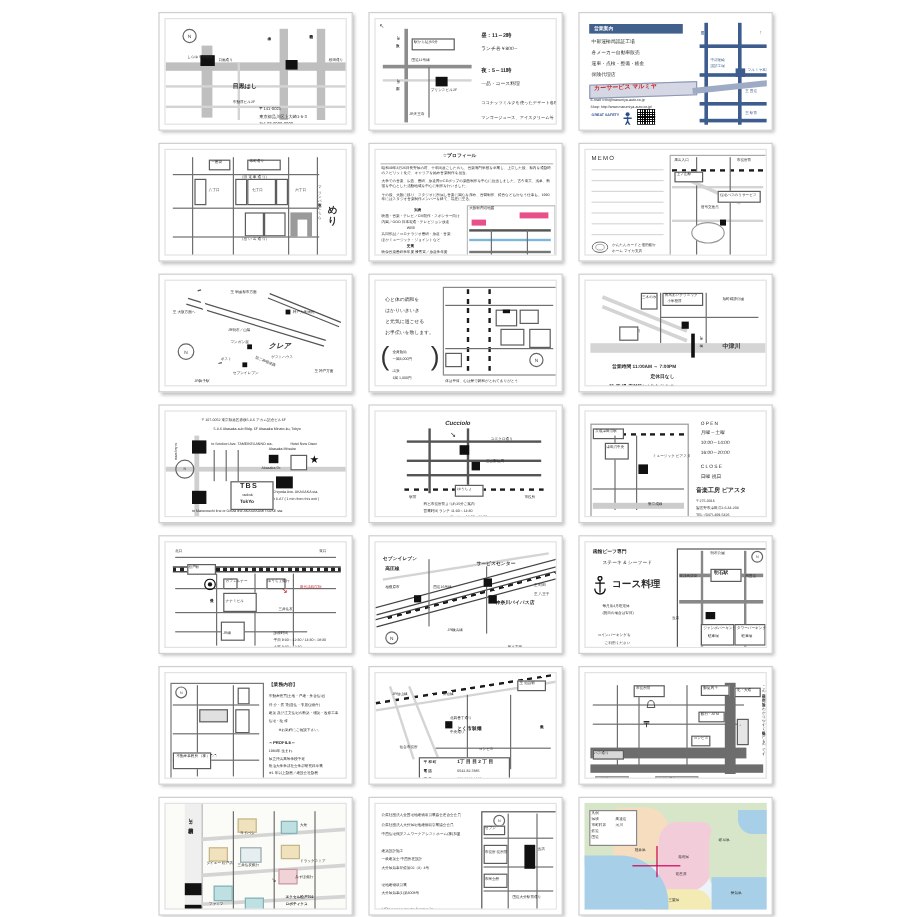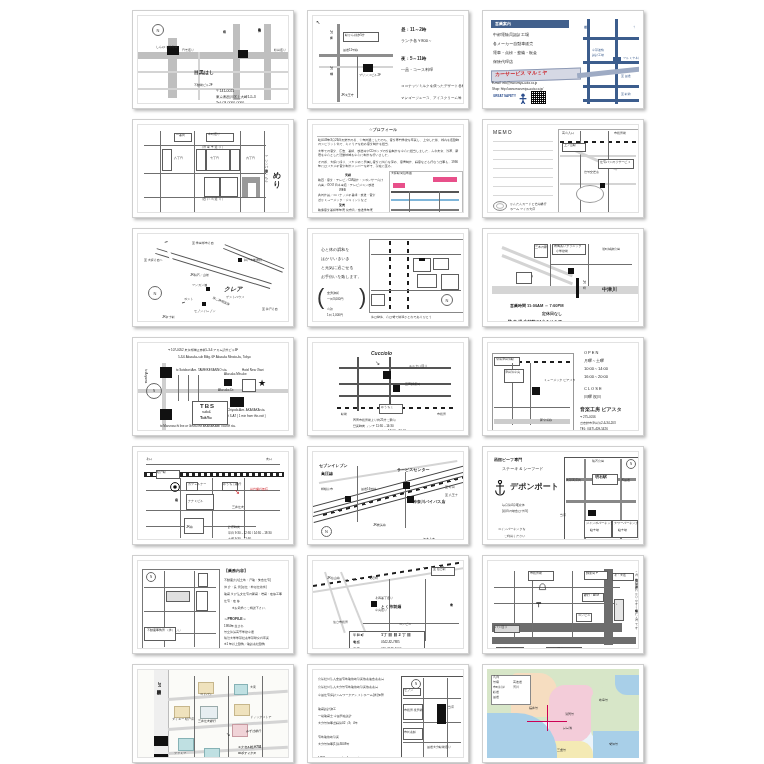--- a/index.html
+++ b/index.html
@@ -540,21 +540,21 @@
 
     <div class="cell">
       <div class="card">
         <div class="inner">
           <div class="txt t4 b" style="left:6px;top:6px;">函館ビーフ専門</div>
           <div class="txt t4" style="left:14px;top:15px;">ステーキ &amp; シーフード</div>
           <svg style="position:absolute;left:6px;top:28px;width:12px;height:16px;" viewBox="0 0 12 16">
             <circle cx="6" cy="2" r="1.6" fill="none" stroke="#111" stroke-width="1.1"></circle>
             <path d="M6 3.6 L6 14 M2 6 L10 6 M1.6 10.5 C2 14 4 15 6 15 C8 15 10 14 10.4 10.5" stroke="#111" stroke-width="1.1" fill="none"></path>
           </svg>
-          <div class="txt t8 b" style="left:22px;top:30px;">デポンポート</div>
+          <div class="txt t8 b" style="left:22px;top:30px;">コース料理</div>
           <div class="txt t3" style="left:14px;top:52px;">毎月第4月曜定休</div>
           <div class="txt t3" style="left:14px;top:58px;">(祝日の場合は翌日)</div>
           <div class="txt t3" style="left:10px;top:76px;">コインパーキングを</div>
           <div class="txt t3" style="left:16px;top:83px;">ご利用ください</div>
           <div class="boxg" style="left:76px;top:5px;width:74px;height:84px;background:#fff;border-color:#555;"></div>
           <div class="txt t3" style="left:104px;top:8px;">明石公園</div>
           <div class="compass" style="left:138px;top:7px;width:8px;height:8px;font-size:3px;">N</div>
           <div class="rd" style="left:78px;top:26px;width:70px;height:3px;background:#888;"></div>
           <div class="rd" style="left:78px;top:48px;width:70px;height:3px;background:#888;"></div>
           <div class="linev" style="left:96px;top:7px;height:80px;background:#888;width:2px;"></div>

